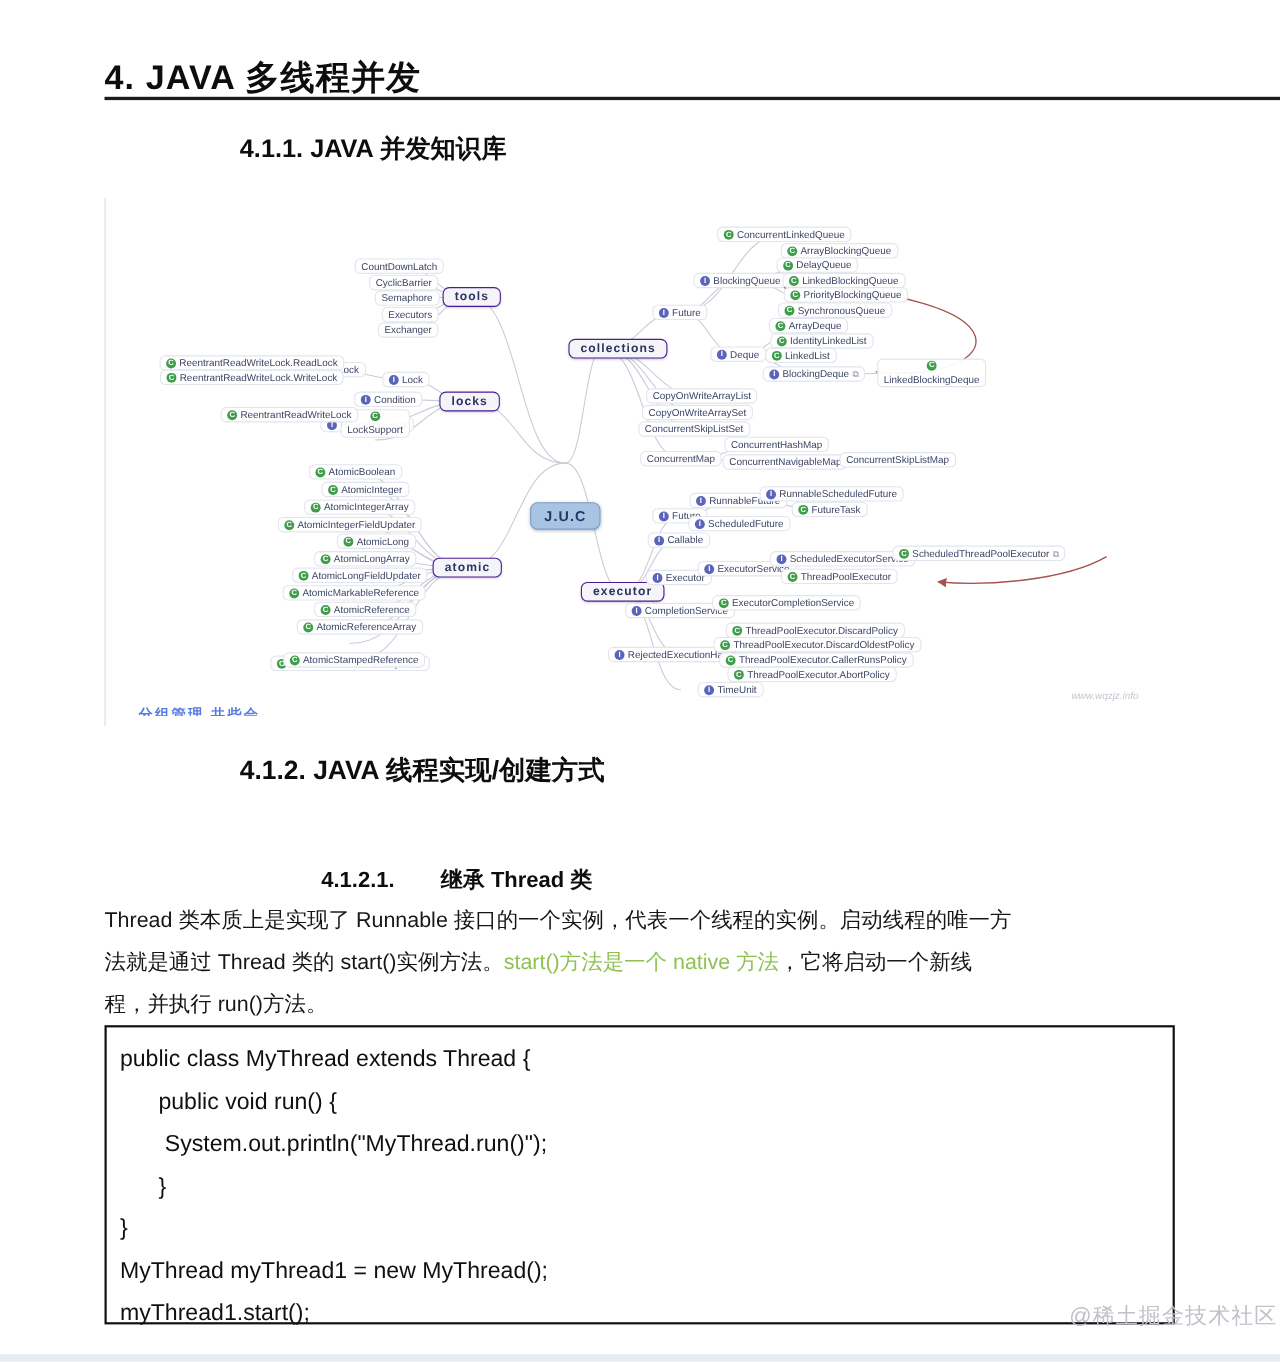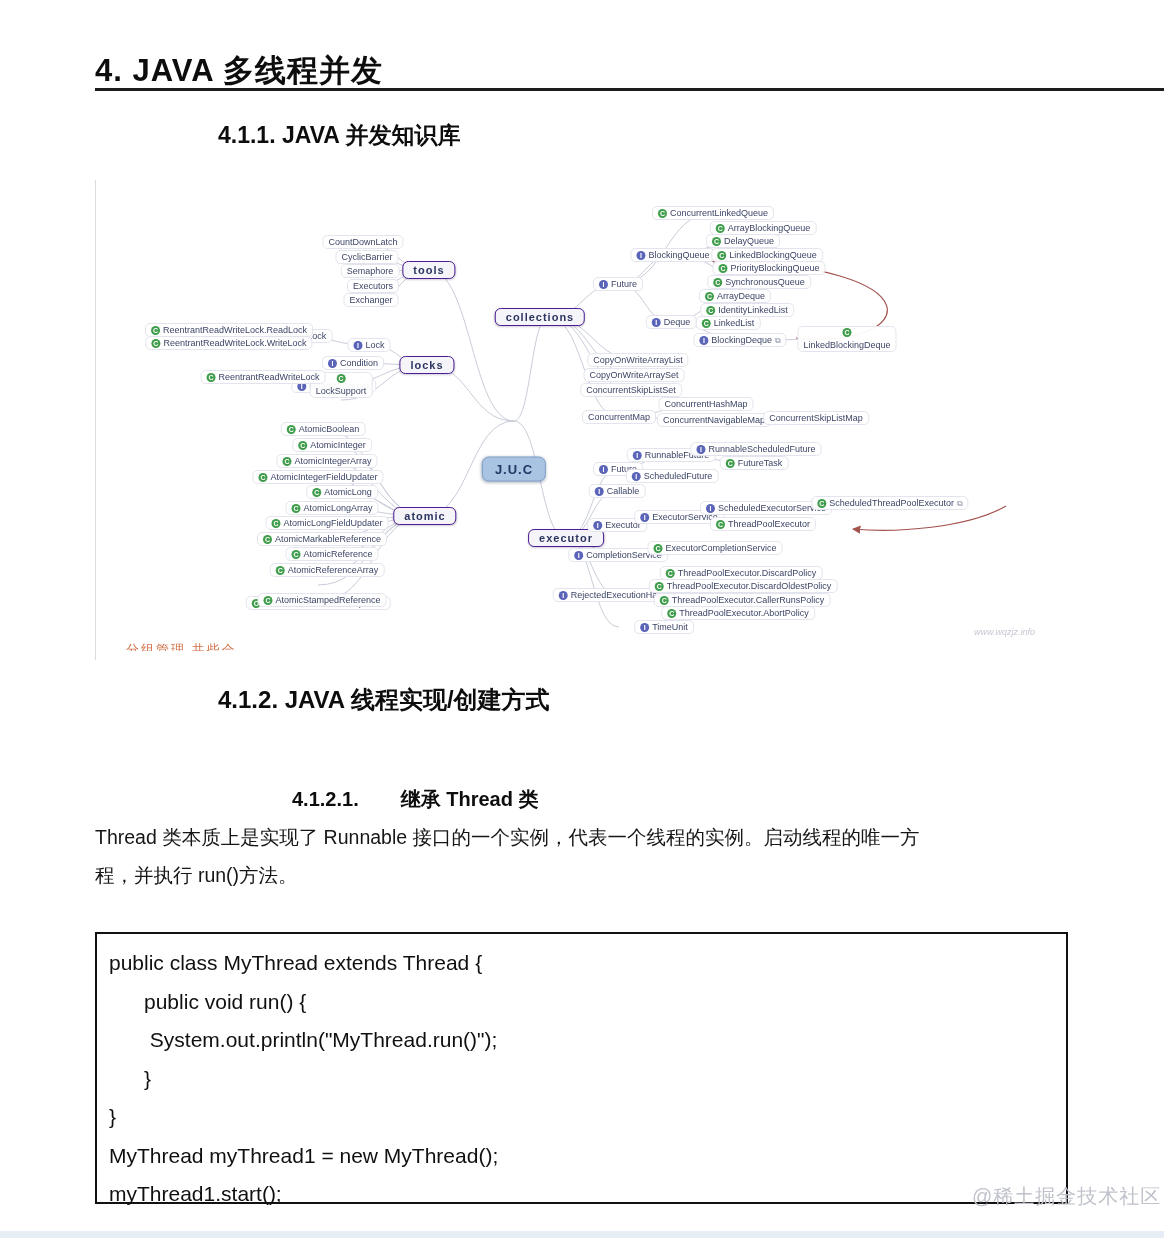--- a/index.html
+++ b/index.html
@@ -55,21 +55,21 @@
   .mm-icon{
     display:inline-flex;align-items:center;justify-content:center;flex:0 0 auto;
     width:9px;height:9px;border-radius:50%;font-size:7px;font-weight:bold;color:#fff;line-height:9px;
   }
   .mm-icon.C{background:#3f9d4b;}
   .mm-icon.I{background:#5a64b8;}
   .mm-doc{font-size:8px;color:#8a8fa8;line-height:9px;}
   .map-watermark{position:absolute;left:878px;top:447px;font-size:9px;color:#c4c8d0;font-style:italic;z-index:1;}
   .clipped-caption{
     position:absolute;left:30px;top:461px;width:150px;height:10px;overflow:hidden;
-    font-size:13px;font-weight:normal;color:#c2410c;opacity:.75;filter:blur(.3px);z-index:1;letter-spacing:2px;
+    font-size:13px;font-weight:bold;color:#1d4ed8;opacity:.75;filter:blur(.3px);z-index:1;letter-spacing:2px;
   }
 </style>
 </head>
 <body>
 
 <div class="abs doc-title">4. JAVA 多线程并发</div>
 <div class="abs title-rule"></div>
 
 <div class="abs h2">4.1.1.  JAVA 并发知识库</div>
 
@@ -157,21 +157,21 @@
     </svg>
     <div class="mm-node branch" style="left: 333px; top: 90px;">
       <span>tools</span>
     </div>
     <div class="mm-node branch" style="left: 331px; top: 185px;">
       <span>locks</span>
     </div>
     <div class="mm-node branch" style="left: 329px; top: 336px;">
       <span>atomic</span>
     </div>
-    <div class="mm-node branch" style="left: 444px; top: 137px;">
+    <div class="mm-node branch" style="left: 466px; top: 137px;">
       <span>collections</span>
     </div>
     <div class="mm-node branch" style="left: 470px; top: 358px;">
       <span>executor</span>
     </div>
     <div class="mm-node " style="left: 267px; top: 62px;">
       <span>CountDownLatch</span>
     </div>
     <div class="mm-node " style="left: 271px; top: 77px;">
       <span>CyclicBarrier</span>
@@ -425,20 +425,21 @@
   </div>
 
 <div class="abs h3">4.1.2.  JAVA 线程实现/创建方式</div>
 
 <div class="abs h4">
   <span>4.1.2.1.</span><span class="gap"></span><span>继承 Thread 类</span>
 </div>
 
 <div class="abs para">
   <div>Thread 类本质上是实现了 Runnable 接口的一个实例，代表一个线程的实例。启动线程的唯一方</div>
+  <div><span>法就是通过 Thread 类的 start()实例方法。</span><span class="green">start()方法是一个 native 方法</span><span>，它将启动一个新线</span></div>
   <div>程，并执行 run()方法。</div>
 </div>
 
 <div class="abs codebox" id="codebox">
     <div class="code-line">public class MyThread extends Thread {</div>
     <div class="code-line">      public void run() {</div>
     <div class="code-line">       System.out.println("MyThread.run()");</div>
     <div class="code-line">      }</div>
     <div class="code-line">}</div>
     <div class="code-line">MyThread myThread1 = new MyThread();</div>

